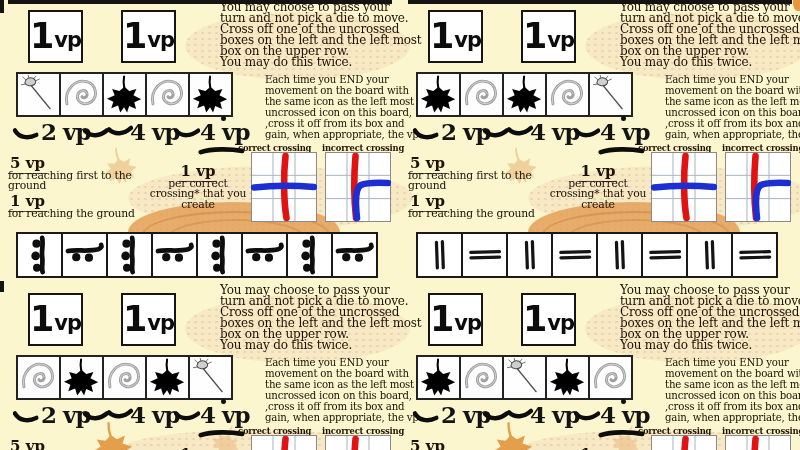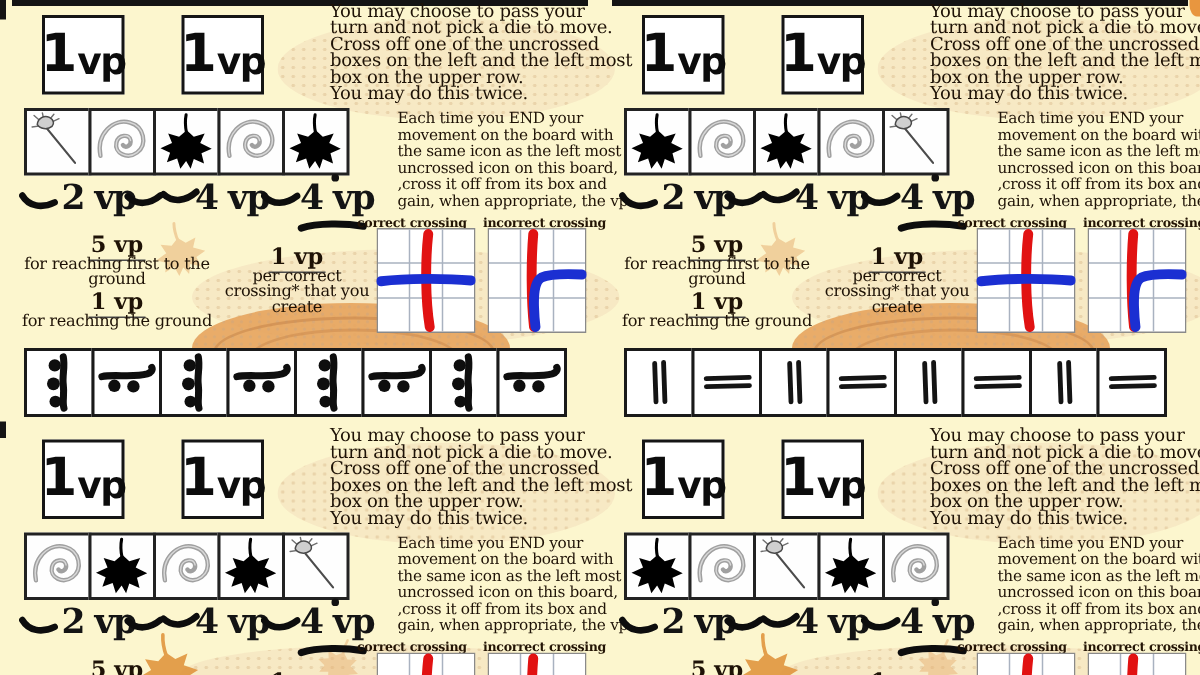--- a/index.html
+++ b/index.html
@@ -16,21 +16,21 @@
   .edge{position:absolute;background:#141414}
   .top-bar{position:absolute;left:8px;top:0;width:384px;height:4px;background:#141414}
   
   .board-slot{position:absolute;left:0;width:400px;height:232px}
   .q{position:absolute;left:0;top:0;width:400px;height:232px}
   
   .vpbox{position:absolute;top:6px;width:55px;height:53px;background:#fff;border:2px solid #151515;box-sizing:border-box;
          display:flex;align-items:center;justify-content:center;font-family:"DejaVu Sans",sans-serif;font-weight:800;color:#0c0c0c}
   .vp1{left:28px}.vp2{left:121px}
   .vpbox .one{font-size:35px;line-height:1}
-  .vpbox .vp{font-size:25px;margin-top:7px;letter-spacing:-1px}
+  .vpbox .vp{font-size:21px;margin-top:7px;letter-spacing:-1px}
   
   .txt{position:absolute;color:#1e1206;white-space:pre;letter-spacing:-0.2px}
   .pass{left:220px;top:-2px;font-size:12px;line-height:11px}
   .end{left:265px;top:70px;font-size:10.2px;line-height:11px}
   
   .iconstrip{position:absolute;left:16px;top:68px;display:flex}
   .icon-box{width:45px;height:45px;background:#fefefe;border:2px solid #222;margin-right:-2px;box-sizing:border-box;
             display:flex;align-items:center;justify-content:center}
   .icon-box svg{width:41px;height:41px}
   .mid-strip{position:absolute;left:16px;top:232px;display:flex}
@@ -42,21 +42,21 @@
   .vpl{position:absolute;top:0;font-size:23px;font-weight:600;letter-spacing:-1px;color:#141414;white-space:nowrap}
   .l1{left:41px}.l2{left:130px}.l3{left:200px}
   .sw{position:absolute;width:27px;height:14px}
   .s1{left:12px;top:10px;transform:rotate(4deg)}
   .s2{left:83px;top:8px;transform:rotate(-10deg)}
   .s3{left:107px;top:6px;transform:rotate(-12deg)}
   .s4{left:174px;top:8px;transform:rotate(-8deg)}
   .dot{position:absolute;left:221px;top:-2px;width:4.5px;height:4.5px;border-radius:50%;background:#111}
   .ul{position:absolute;left:196px;top:28px;width:51px;height:9px}
   
-  .ground{position:absolute;left:8px;top:150px;width:140px;text-align:center;color:#1e1206}
+  .ground{position:absolute;left:8px;top:150px;width:140px;color:#1e1206}
   .crossnote{position:absolute;left:146px;top:158px;width:104px;text-align:center;color:#1e1206}
   .big{font-size:15px;line-height:14px;font-weight:600;margin:2px 0 1px}
   .small{font-size:10.8px;line-height:10.4px;white-space:pre;letter-spacing:-0.2px}
   .u{border-bottom:1.2px solid #4a4a4a;padding:0 2px 1px}
   
   .clabel{position:absolute;top:139px;width:72px;text-align:center;font-size:8.4px;font-weight:600;letter-spacing:-0.2px;color:#241505;white-space:nowrap}
   .c1{left:238px}.c2{left:322px}
   .crossbox{position:absolute;top:148px;width:66px;height:70px}
   .cb1{left:251px}.cb2{left:325px}
   .defs{position:absolute;width:0;height:0;overflow:hidden}

